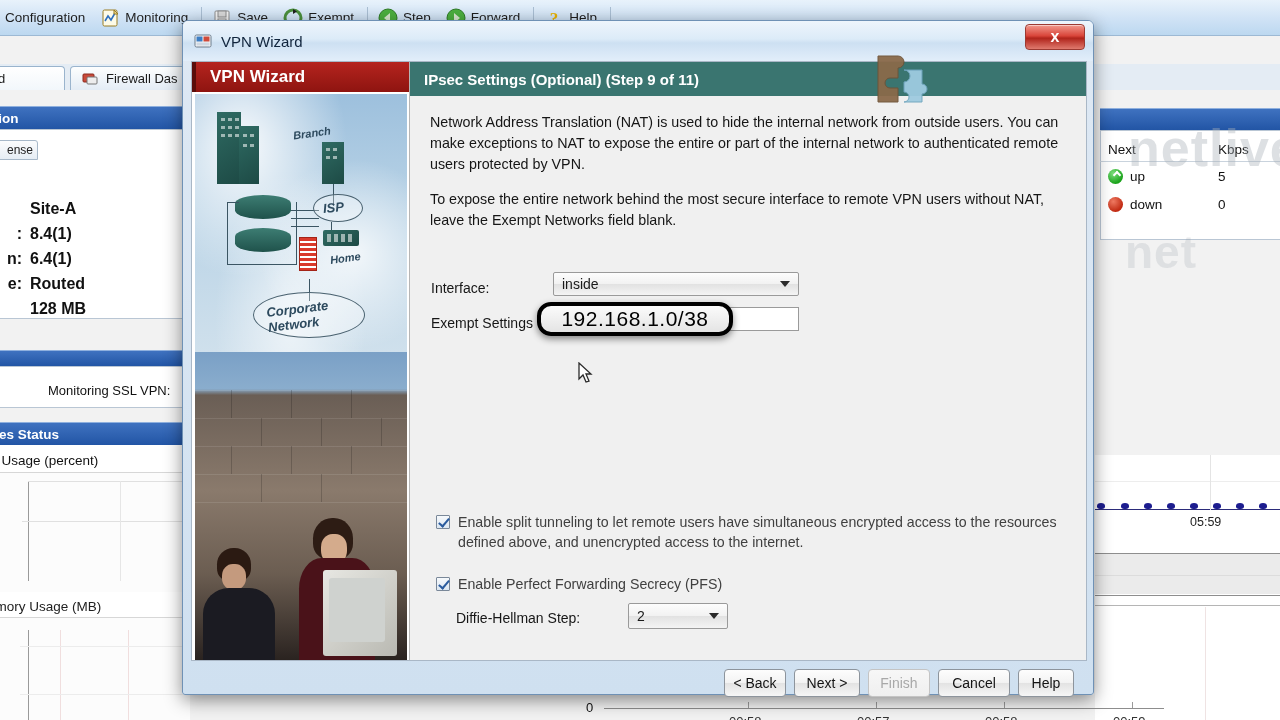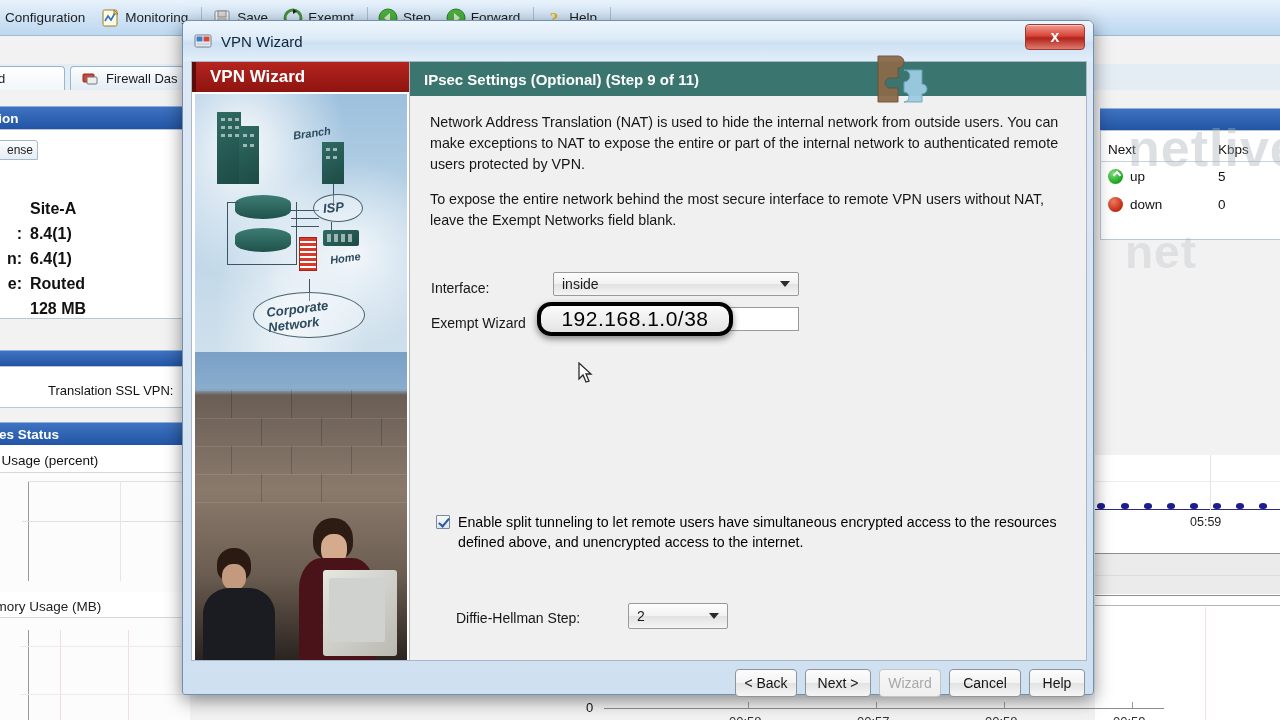--- a/index.html
+++ b/index.html
@@ -222,23 +222,23 @@
   .chkbox {
     width: 14px; height: 14px; flex: 0 0 auto; margin-top: 3px;
     border: 1px solid #7a8899; background: linear-gradient(to bottom,#f6f9fc,#dbe6f1);
     position: relative; border-radius: 1px; cursor: pointer;
   }
   .chkbox.on::after {
     content: ""; position: absolute; left: 4px; top: 0px;
     width: 4px; height: 9px; border-right: 2px solid #2a5b9e; border-bottom: 2px solid #2a5b9e;
     transform: rotate(40deg);
   }
-  .chk-txt { font-size: 14.2px; color: #000000; line-height: 20px; }
-
-  .btnbar { position: absolute; left: 12px; top: 640px; width: 896px; height: 52px; }
+  .chk-txt { font-size: 14.2px; color: #404040; line-height: 20px; }
+
+  .btnbar { position: absolute; left: 1px; top: 640px; width: 896px; height: 52px; }
   .btn {
     position: absolute; top: 8px; height: 28px;
     border: 1px solid #8d949c; border-radius: 4px;
     background: linear-gradient(to bottom,#fdfdfd 0%,#f3f3f3 48%,#e3e3e3 52%,#f6f6f6 100%);
     display: flex; align-items: center; justify-content: center;
     font-size: 14px; color: #141414; cursor: pointer;
   }
   .btn.disabled { color: #a8a8a8; border-color: #c4c4c4;
     background: linear-gradient(to bottom,#f7f7f7,#efefef); cursor: default; }
 
@@ -362,21 +362,21 @@
         <span class="dev-v">Routed</span>
       </div>
       <div class="dev-row">
         <span class="dev-k"></span>
         <span class="dev-v">128 MB</span>
       </div>
     </div>
 
     <div class="blue-bar bb2"></div>
     <div class="panel-white p-vpn"></div>
-    <div class="vpn-line">Translation SSL VPN:</div>
+    <div class="vpn-line">Monitoring SSL VPN:</div>
 
     <div class="blue-bar bb3">
       <span>urces Status</span>
     </div>
     <div class="panel-white p-res"></div>
     <div class="res-title">U Usage (percent)</div>
 
     <div class="chart-box cb1">
 
       <div class="axisline" style="left:58px; top:8px; width:1px; height:100px;"></div>
@@ -577,45 +577,49 @@
 
         <div class="wiz-para wp2">To expose the entire network behind the most secure interface to remote VPN users without NAT, leave the Exempt Networks field blank.</div>
         <div class="wiz-para wp1">Network Address Translation (NAT) is used to hide the internal network from outside users. You can make exceptions to NAT to expose the entire or part of the internal network to authenticated remote users protected by VPN.</div>
 
         <div class="frm-lbl" style="left:21px; top:218px;">Interface:</div>
         <div class="combo" style="left:143px; top:210px; width:246px; height:24px;">
           <span>inside</span>
           <span class="arw"></span>
         </div>
 
-        <div class="frm-lbl" style="left:21px; top:253px;">Exempt Wizard</div>
+        <div class="frm-lbl" style="left:21px; top:253px;">Exempt Settings</div>
         <div class="exempt-input" style="left:143px; top:245px; width:246px; height:24px;"></div>
 
         <div class="chk-row" style="left:26px; top:450px; width:640px;">
           <span class="chkbox on"></span>
           <span class="chk-txt">Enable split tunneling to let remote users have simultaneous encrypted access to the resources defined above, and unencrypted access to the internet.</span>
+        </div>
+        <div class="chk-row" style="left:26px; top:512px; width:500px;">
+          <span class="chkbox on"></span>
+          <span class="chk-txt">Enable Perfect Forwarding Secrecy (PFS)</span>
         </div>
 
         <div class="frm-lbl" style="left:46px; top:548px;">Diffie-Hellman Step:</div>
         <div class="combo" style="left:218px; top:541px; width:100px; height:26px;">
           <span>2</span>
           <span class="arw"></span>
         </div>
       </div>
     </div>
 
     <div class="btnbar">
       <div class="btn" style="left:540px; width:62px;">
         <span>&lt; Back</span>
       </div>
       <div class="btn" style="left:610px; width:66px;">
         <span>Next &gt;</span>
       </div>
       <div class="btn disabled" style="left:684px; width:62px;">
-        <span>Wizard</span>
+        <span>Finish</span>
       </div>
       <div class="btn" style="left:754px; width:72px;">
         <span>Cancel</span>
       </div>
       <div class="btn" style="left:834px; width:56px;">
         <span>Help</span>
       </div>
     </div>
   </div>
 

